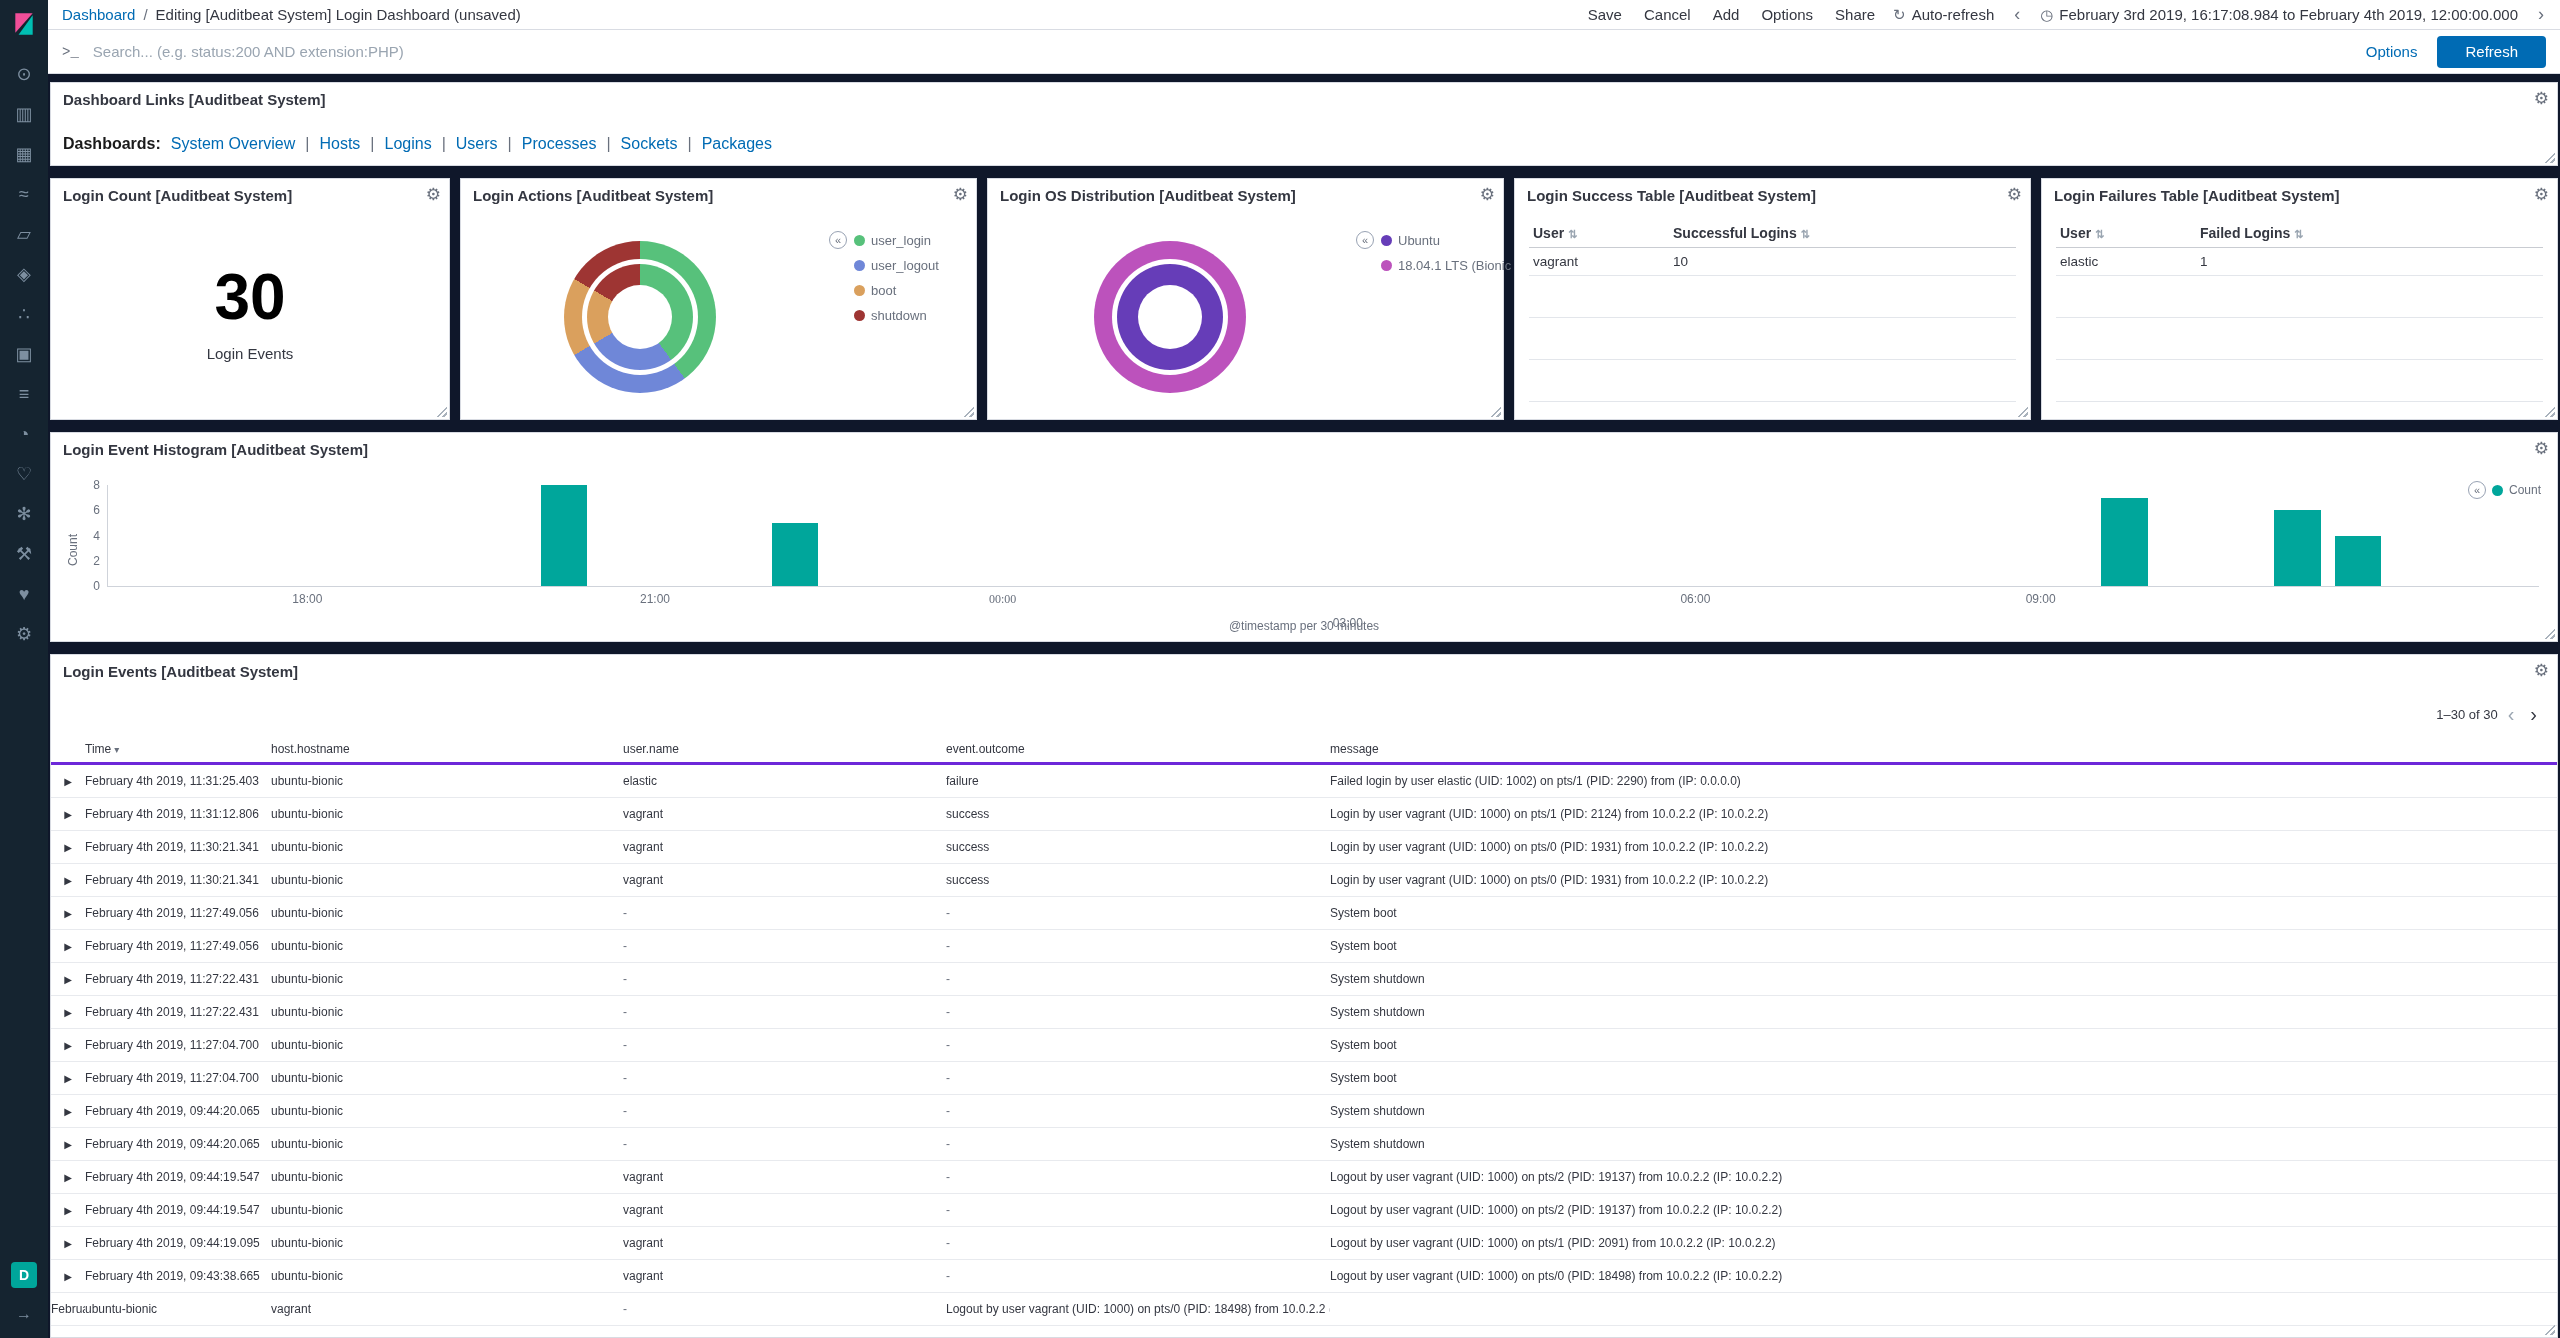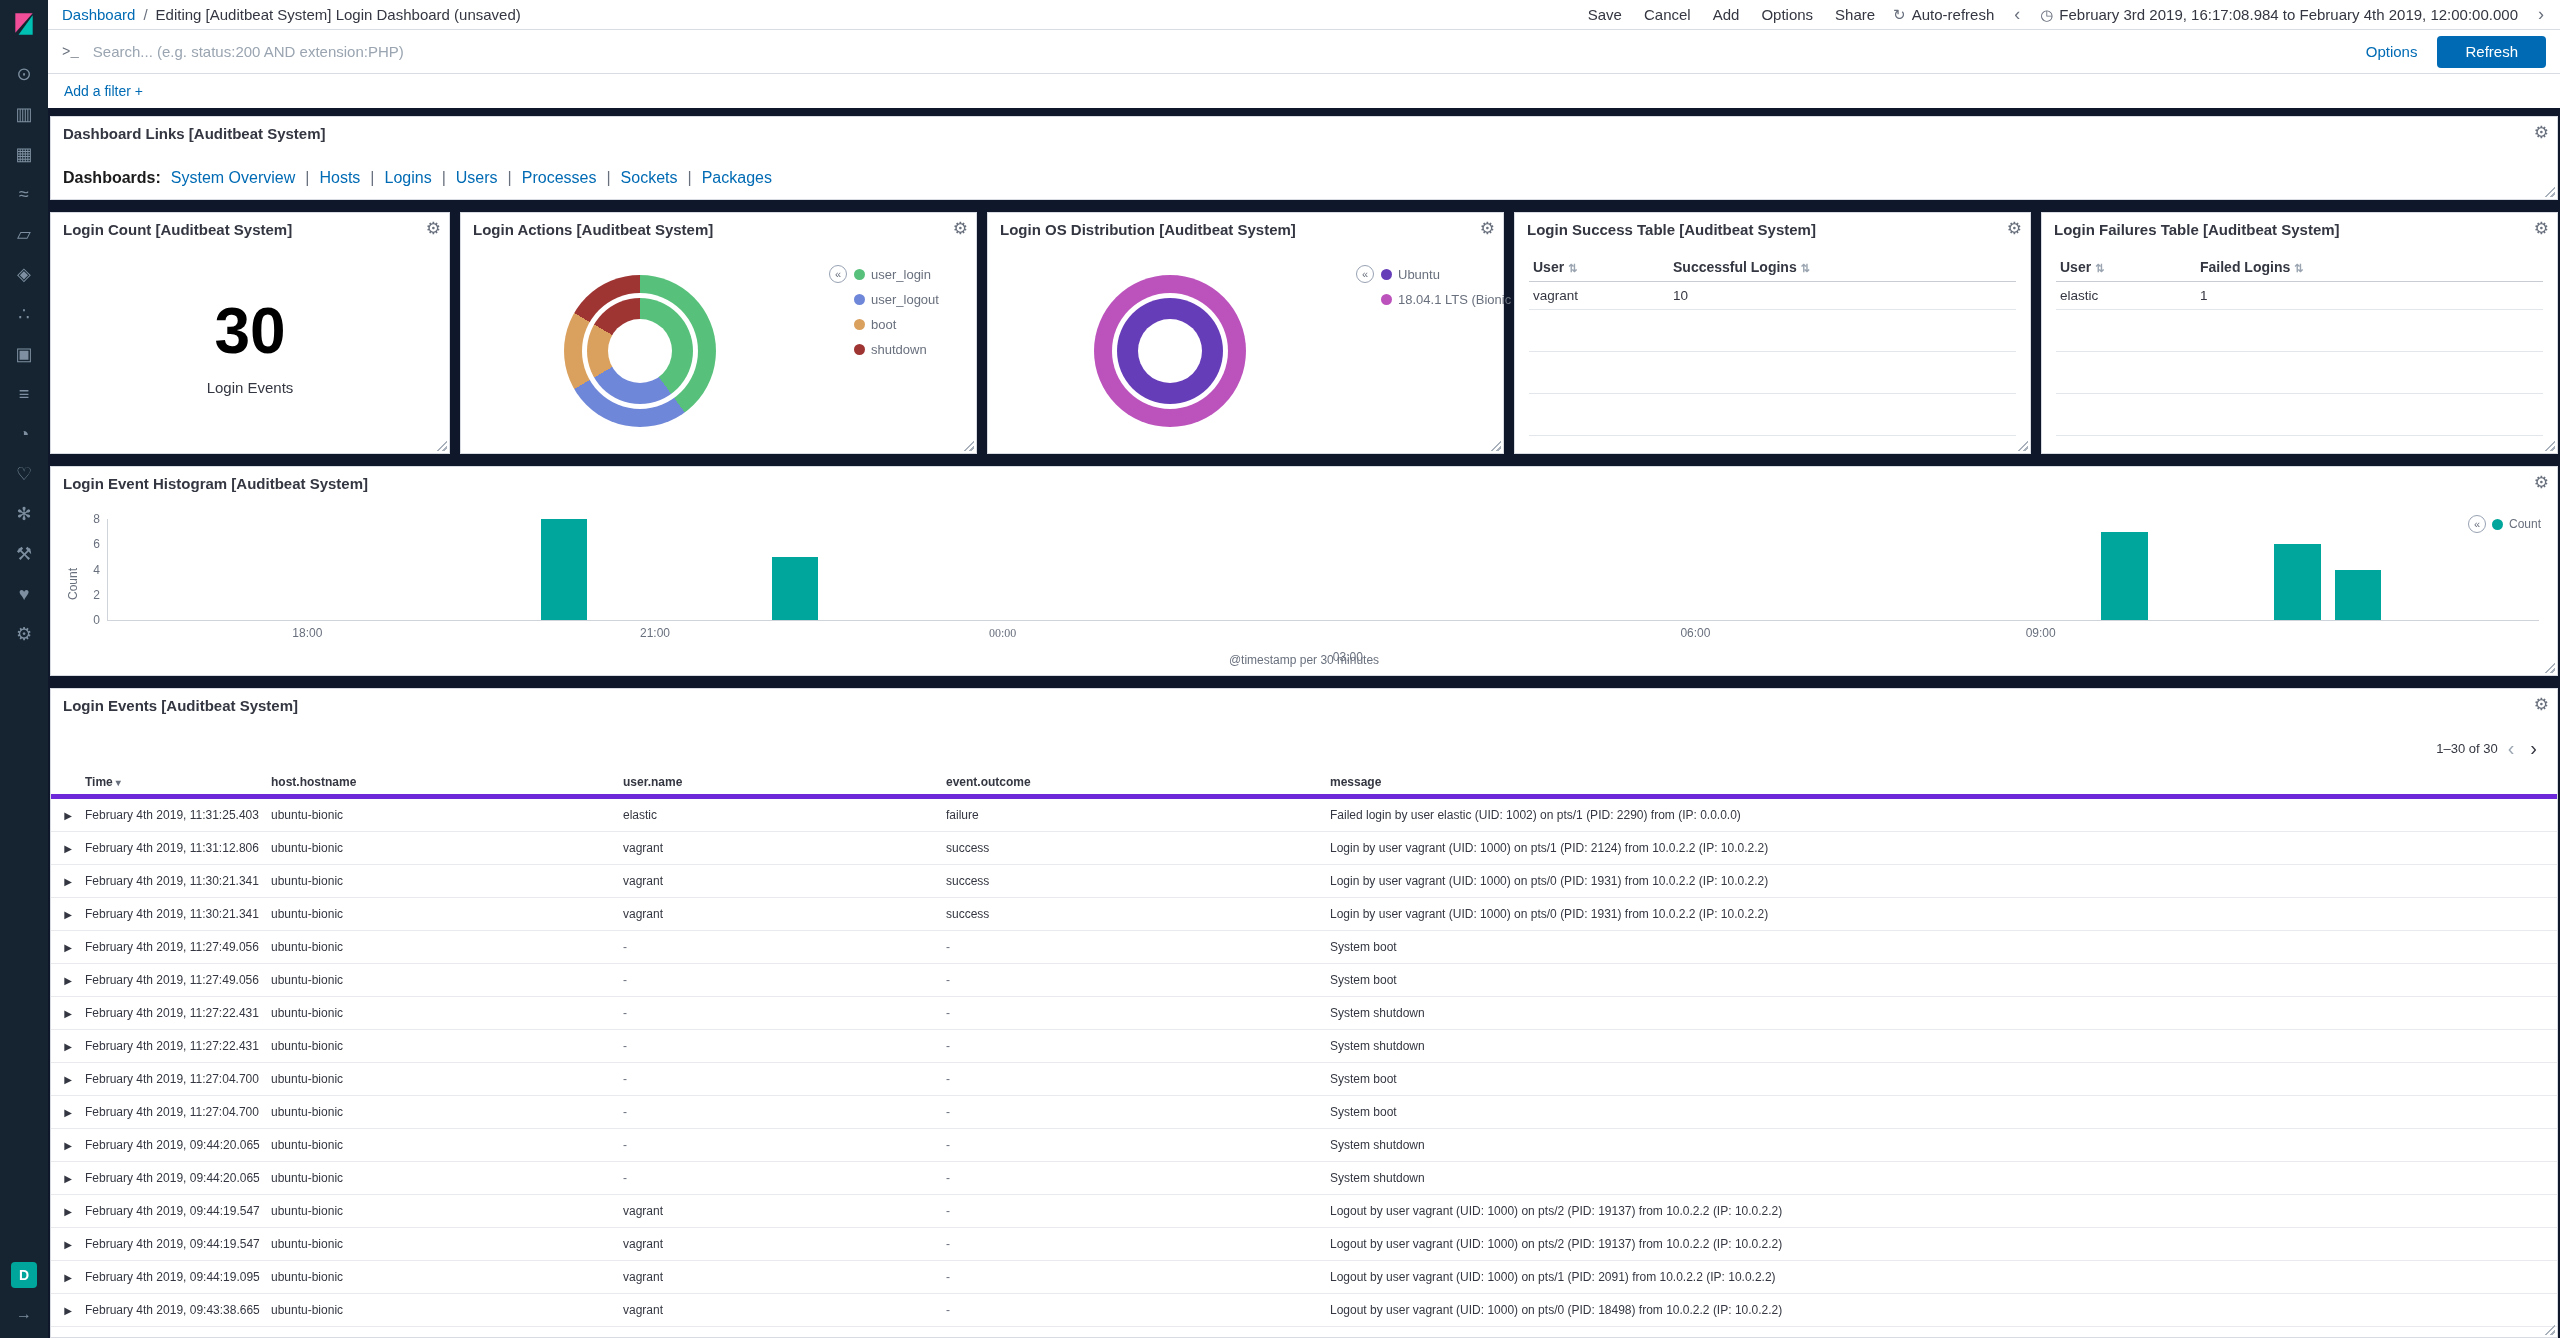--- a/index.html
+++ b/index.html
@@ -95,21 +95,21 @@
   .yaxis-title{position:absolute;left:6px;top:110px;transform:rotate(-90deg);font-size:12px;color:#69707d}
   .xaxis-title{position:absolute;bottom:8px;left:0;right:0;text-align:center;font-size:12px;color:#69707d}
   .hist-legend{position:absolute;top:48px;right:16px;display:flex;align-items:center;gap:6px;font-size:12px;color:#69707d}
 
   .events-panel{flex:1;min-height:0;display:flex;flex-direction:column;padding-top:46px}
   .ev-controls{display:flex;justify-content:flex-end;align-items:center;gap:4px;padding:0 14px;font-size:13px;color:#343741;height:26px}
   .pg-btn{background:none;border:none;font-size:20px;color:#9aa5b1;cursor:pointer;padding:0 6px;font-family:inherit}
   .pg-btn.next{color:#343741}
   .ev-table{flex:1;overflow:hidden;margin-top:8px}
   .ev-header,.ev-row{display:grid;grid-template-columns:34px 186px 352px 323px 384px 1fr;align-items:center}
-  .ev-header{height:30px;font-size:12px;font-weight:700;border-bottom:5px solid #6d28d9;color:#343741}
+  .ev-header{height:30px;font-size:12px;font-weight:400;border-bottom:3px solid #6d28d9;color:#343741}
   .ev-row{height:33px;font-size:12px;border-bottom:1px solid #e8eaee;color:#343741}
   .ev-row>div,.ev-header>div{white-space:nowrap;overflow:hidden}
   .ev-caret{color:#343741;font-size:10px;text-align:center;cursor:pointer}
   .dash-cell{color:#69707d}
   .time-sort{color:#69707d;font-size:10px;margin-left:3px}
 </style>
 </head>
 <body>
 
 <div class="app">
@@ -200,23 +200,20 @@
       <button class="chev">›</button>
     </header>
 
     <div class="querybar">
       <span class="prompt">&gt;_</span>
       <input class="query-input" placeholder="Search... (e.g. status:200 AND extension:PHP)" style="">
       <a class="opt-link">Options</a>
       <button class="refresh-btn">Refresh</button>
     </div>
 
-    <div class="filterbar">
-      <a>Add a filter +</a>
-    </div>
 
     <div class="content">
 
       <section class="panel links-panel">
         <h3 class="ptitle">Dashboard Links [Auditbeat System]</h3>
         <button class="gear">⚙</button>
         <div class="dash-links">
           <span class="lbl">Dashboards:</span>
           <span id="dash-links-list" style="display:flex;gap:10px;align-items:center">
               <a>System Overview</a>

